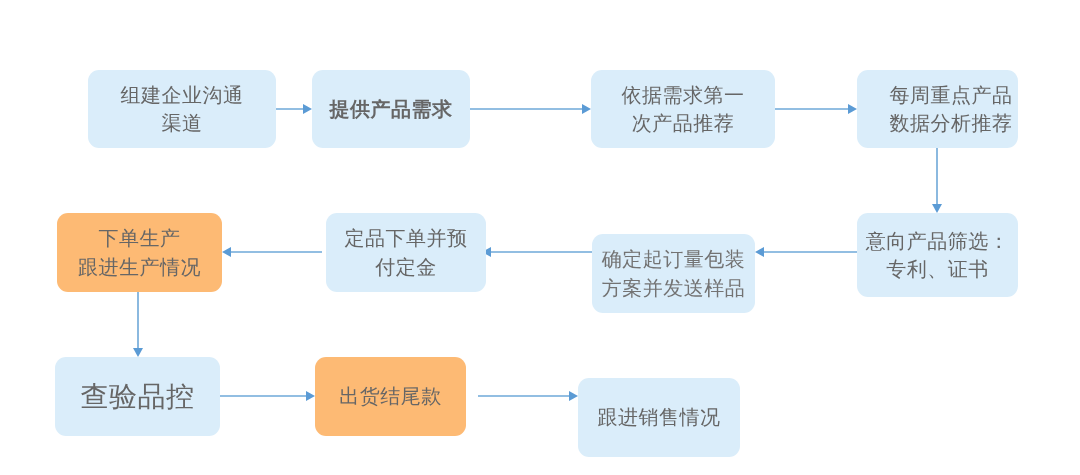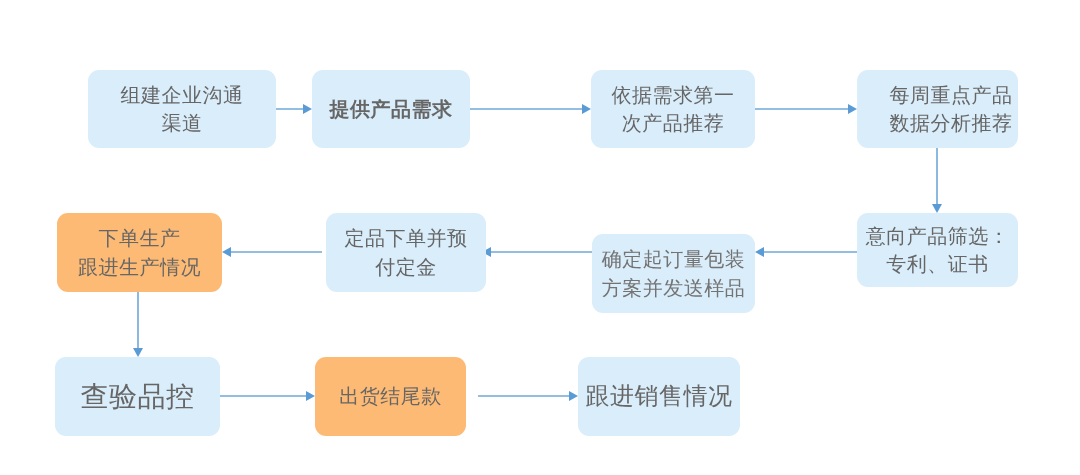--- a/index.html
+++ b/index.html
@@ -91,29 +91,29 @@
       </g>
       <g>
         <line x1="478" y1="396" x2="569" y2="396" class="edge-line" stroke="#6ea8d8"></line>
         <polygon points="578,396 569,391 569,401" class="edge-head" fill="#5b9bd5"></polygon>
       </g>
     </svg>
   <div id="node-layer">
       <div class="node" style="left: 56px; top: 70px; width: 188px; height: 78px; background: rgb(218, 237, 250); color: rgb(102, 102, 102); border-radius: 11px; font-size: 20px; margin-left: 32px;">组建企业沟通
 渠道</div>
       <div class="node" style="left: 312px; top: 70px; width: 158px; height: 78px; background: rgb(218, 237, 250); color: rgb(102, 102, 102); border-radius: 11px; font-size: 20px; font-weight: bold;">提供产品需求</div>
-      <div class="node" style="left: 591px; top: 70px; width: 164px; height: 78px; background: rgb(218, 237, 250); color: rgb(102, 102, 102); border-radius: 11px; font-size: 20px;">依据需求第一
+      <div class="node" style="left: 591px; top: 70px; width: 184px; height: 78px; background: rgb(218, 237, 250); color: rgb(102, 102, 102); border-radius: 11px; font-size: 20px;">依据需求第一
 次产品推荐</div>
       <div class="node" style="left: 857px; top: 70px; width: 161px; height: 78px; background: rgb(218, 237, 250); color: rgb(102, 102, 102); border-radius: 11px; font-size: 20px; padding-left: 27px;">每周重点产品
 数据分析推荐</div>
-      <div class="node" style="left: 857px; top: 213px; width: 161px; height: 74px; background: rgb(218, 237, 250); color: rgb(102, 102, 102); border-radius: 11px; font-size: 20px;">意向产品筛选：
+      <div class="node" style="left: 857px; top: 213px; width: 161px; height: 84px; background: rgb(218, 237, 250); color: rgb(102, 102, 102); border-radius: 11px; font-size: 20px;">意向产品筛选：
 专利、证书</div>
       <div class="node" style="left: 592px; top: 213px; width: 163px; height: 79px; background: rgb(218, 237, 250); color: #737373; border-radius: 11px; font-size: 20px; margin-top: 21px;">确定起订量包装
 方案并发送样品</div>
       <div class="node" style="left: 326px; top: 213px; width: 160px; height: 79px; background: rgb(218, 237, 250); color: rgb(102, 102, 102); border-radius: 11px; font-size: 20px;">定品下单并预
 付定金</div>
       <div class="node" style="left: 57px; top: 213px; width: 165px; height: 79px; background: #fdba74; color: rgb(102, 102, 102); border-radius: 11px; font-size: 20px;">下单生产
 跟进生产情况</div>
       <div class="node" style="left: 55px; top: 357px; width: 165px; height: 79px; background: rgb(218, 237, 250); color: rgb(102, 102, 102); border-radius: 11px; font-size: 28px;">查验品控</div>
       <div class="node" style="left: 315px; top: 357px; width: 151px; height: 79px; background: #fdba74; color: rgb(102, 102, 102); border-radius: 11px; font-size: 20px;">出货结尾款</div>
-      <div class="node" style="left: 578px; top: 357px; width: 162px; height: 79px; background: rgb(218, 237, 250); color: rgb(102, 102, 102); border-radius: 11px; font-size: 24px;">跟进销售情况</div>
+      <div class="node" style="left: 578px; top: 378px; width: 162px; height: 79px; background: rgb(218, 237, 250); color: rgb(102, 102, 102); border-radius: 11px; font-size: 20px;">跟进销售情况</div>
     </div>
 </div>
 
 </body></html>

